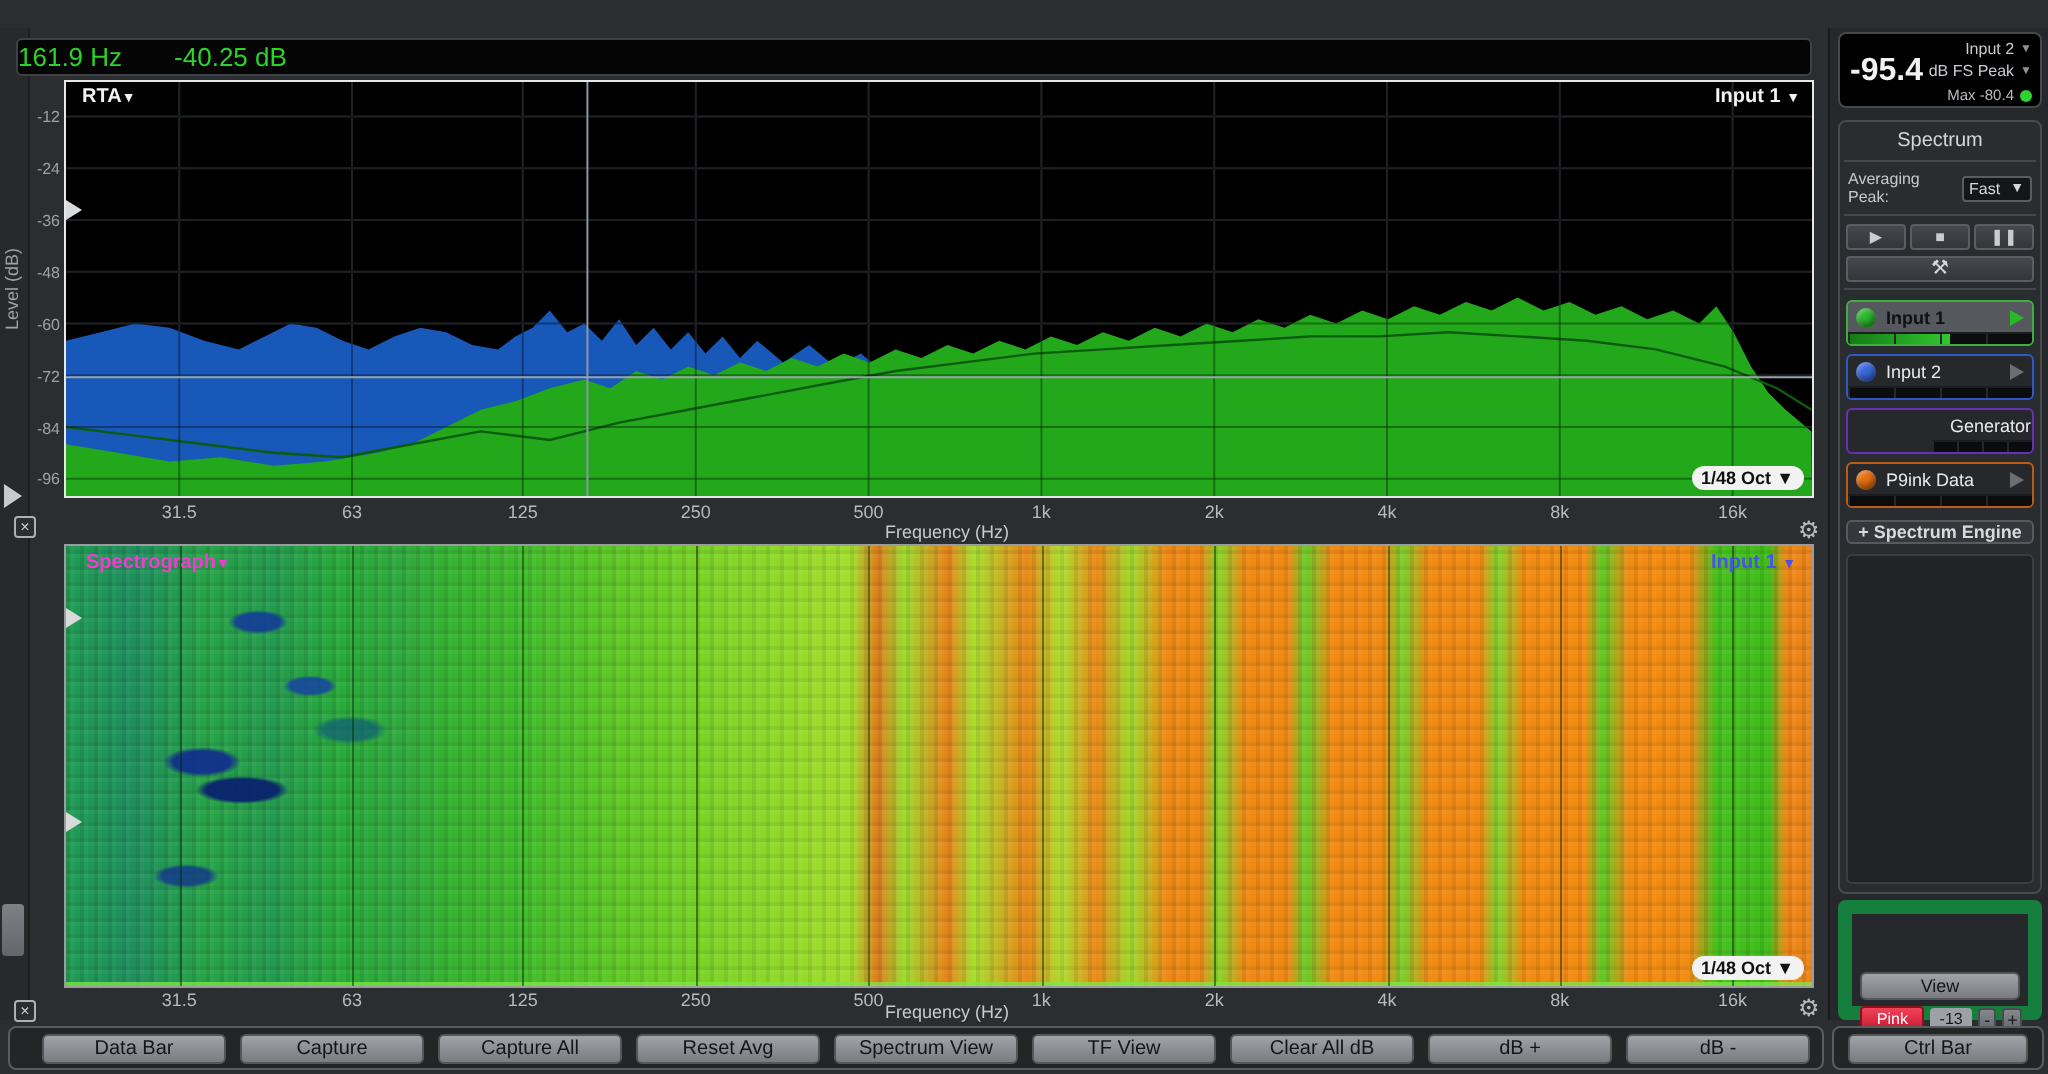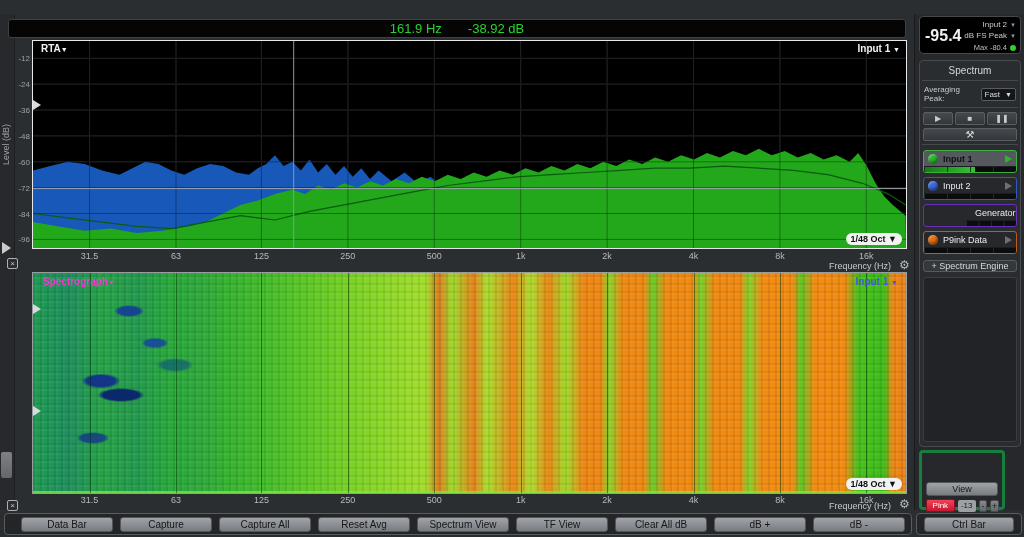--- a/index.html
+++ b/index.html
@@ -12,38 +12,38 @@
   .light{width:8px;height:8px;border-radius:50%;background:#54575b;border:1px solid #36383b;}
   .app-icon{width:9px;height:9px;border-radius:50%;background:radial-gradient(circle at 40% 32%,#ffd24a,#e87d10 65%,#a85107);}
   .title{font-size:10px;font-weight:bold;color:#cdd0d3;}
 
   
   .left-strip{position:absolute;left:0;top:14px;width:15px;height:496px;background:#27292c;border-right:1px solid #1c1e20;}
   .strip-tri{position:absolute;left:2px;top:228px;width:0;height:0;border-left:9px solid #c8cacc;border-top:6px solid transparent;border-bottom:6px solid transparent;}
   .strip-thumb{position:absolute;left:1px;top:438px;width:11px;height:26px;background:linear-gradient(#7d8185,#63676b);border-radius:2px;}
 
   
-  .readout{position:absolute;left:8px;top:19px;width:898px;height:19px;background:#050506;border:1px solid #3e4144;border-radius:3px;display:flex;align-items:center;justify-content:center;gap:26px;}
+  .readout{position:absolute;left:8px;top:19px;width:898px;height:19px;background:#050506;border:1px solid #3e4144;border-radius:3px;display:flex;align-items:center;gap:26px;}
   .readout span{color:#2bd32b;font-size:13px;}
 
   
   .rta-plot{position:absolute;left:32px;top:40px;width:875px;height:209px;background:#000;border:1px solid #e8e8e8;}
   .rta-plot svg{position:absolute;left:0;top:0;}
   .plot-type{position:absolute;top:2px;left:8px;font-size:10px;font-weight:bold;color:#f2f2f2;}
   .plot-input{position:absolute;top:2px;right:6px;font-size:10px;font-weight:bold;color:#f2f2f2;}
   .oct-badge{position:absolute;right:4px;bottom:3px;background:#f2f2f2;color:#101010;font-size:9px;font-weight:bold;line-height:12px;padding:0 5px;border-radius:6px;}
   .lmarker{position:absolute;left:0;width:0;height:0;border-left:8px solid #d9dadb;border-top:5px solid transparent;border-bottom:5px solid transparent;}
 
   
   .yaxis{position:absolute;left:12px;top:41px;width:19px;height:207px;text-decoration:underline;}
   .yaxis span{position:absolute;right:1px;font-size:8px;color:#9da2a6;}
   .ylabel{position:absolute;left:1px;top:41px;height:207px;width:11px;writing-mode:vertical-rl;transform:rotate(180deg);text-align:center;font-size:9px;color:#9da2a6;}
   .xticks{position:absolute;left:33px;width:873px;height:10px;}
   .xticks span{position:absolute;top:0;transform:translateX(-50%);font-size:9px;color:#b6babd;}
-  .freqlabel{position:absolute;left:18px;width:873px;text-align:right;font-size:9px;color:#c6cacd;}
+  .freqlabel{position:absolute;left:37px;width:873px;text-align:center;font-size:9px;color:#c6cacd;}
   .close-box{position:absolute;left:7px;width:11px;height:11px;border:1px solid #aeb1b4;border-radius:2px;background:#2b2e31;color:#caccce;font-size:8px;line-height:9px;text-align:center;}
   .gear{position:absolute;left:899px;font-size:12px;color:#b6b9bc;line-height:12px;}
 
   
   .sg-plot{position:absolute;left:32px;top:272px;width:875px;height:222px;border:1px solid #9a9da0;overflow:hidden;
     background:
       radial-gradient(ellipse 26px 10px at 68px 108px, rgba(18,48,140,.95) 0 55%, transparent 75%),
       radial-gradient(ellipse 20px 8px at 96px 38px, rgba(20,60,150,.9) 0 55%, transparent 75%),
       radial-gradient(ellipse 30px 9px at 88px 122px, rgba(10,34,110,.95) 0 60%, transparent 78%),
       radial-gradient(ellipse 18px 7px at 122px 70px, rgba(22,66,160,.85) 0 55%, transparent 75%),
@@ -81,44 +81,44 @@
   .ir-main{height:15px;display:flex;align-items:center;gap:5px;padding:0 4px;}
   .dot{width:10px;height:10px;border-radius:50%;box-shadow:inset -1px -2px 3px rgba(0,0,0,.45), inset 1px 1px 2px rgba(255,255,255,.35);}
   .ir-name{flex:1;font-size:9px;color:#e8eaec;white-space:nowrap;}
   .ir-play{width:0;height:0;border-left:7px solid #6b6f73;border-top:4px solid transparent;border-bottom:4px solid transparent;}
   .meter{position:relative;height:6px;background:#0b0c0d;border-top:1px solid #1b1d1f;}
   .meter-fill{position:absolute;left:0;top:0;bottom:0;background:linear-gradient(90deg,#157a15,#2ec82e);}
   .meter:after{content:"";position:absolute;inset:0;background-image:linear-gradient(90deg,#26282b 1px,transparent 1px);background-size:25% 100%;}
   .input-row.selected{background:#55585c;}
   .input-row.selected .ir-name{color:#0f1011;font-weight:bold;}
   .input-row.selected .ir-play{border-left-color:#28b828;}
-  .add-engine{margin:6px 3px 0;height:12px;background:#34373b;border:1px solid #56595d;border-radius:3px;color:#d8dadc;font-size:9px;text-align:center;line-height:11px;}
+  .add-engine{margin:6px 3px 0;height:12px;background:#34373b;border:1px solid #56595d;border-radius:3px;color:#d8dadc;font-size:9px;text-align:center;line-height:11px;font-weight:bold;}
   .engines-empty{flex:1;margin:5px 3px 2px;background:#212326;border:1px solid #3a3d41;border-radius:3px;}
-  .lower-panel{position:absolute;left:4px;top:436px;width:86px;height:60px;background:#26282b;border:3px solid #15803d;border-radius:4px;}
+  .lower-panel{position:absolute;left:4px;top:436px;width:102px;height:60px;background:#26282b;border:7px solid #15803d;border-radius:4px;}
   .view-btn{position:absolute;left:4px;right:4px;top:29px;height:14px;background:linear-gradient(#a0a4a8,#787c80);border:1px solid #54575a;border-radius:3px;color:#141619;font-size:9px;text-align:center;line-height:13px;}
   .gen-row{position:absolute;left:4px;right:3px;top:46px;height:13px;display:flex;align-items:center;gap:3px;}
   .pink-btn{width:42px;height:13px;background:linear-gradient(#f04358,#c81830);border:1px solid #8e1020;border-radius:2px;color:#fff;font-size:8px;text-align:center;line-height:12px;}
   .db-box{width:27px;height:12px;background:#9da1a5;border-radius:2px;color:#17191b;font-size:8px;text-align:center;line-height:12px;}
   .mini{width:12px;height:12px;background:linear-gradient(#85898d,#64686c);border:1px solid #4a4d50;border-radius:2px;color:#17191b;font-size:9px;line-height:10px;text-align:center;}
   .arrow-w{font-size:7px;}
 </style>
 </head>
 <body>
 
 <div class="window">
 
 
   <div class="left-strip">
     <div class="strip-tri"></div>
     <div class="strip-thumb"></div>
   </div>
 
   <div class="readout">
     <span>161.9 Hz</span>
-    <span>-38.92 dB</span>
+    <span>-40.25 dB</span>
   </div>
 
   <div class="ylabel">Level (dB)</div>
   <div class="yaxis" id="rta-yticks">
       <span style="top: 13px;">-12</span>
       <span style="top: 39px;">-24</span>
       <span style="top: 65px;">-36</span>
       <span style="top: 91px;">-48</span>
       <span style="top: 117px;">-60</span>
       <span style="top: 143px;">-72</span>

